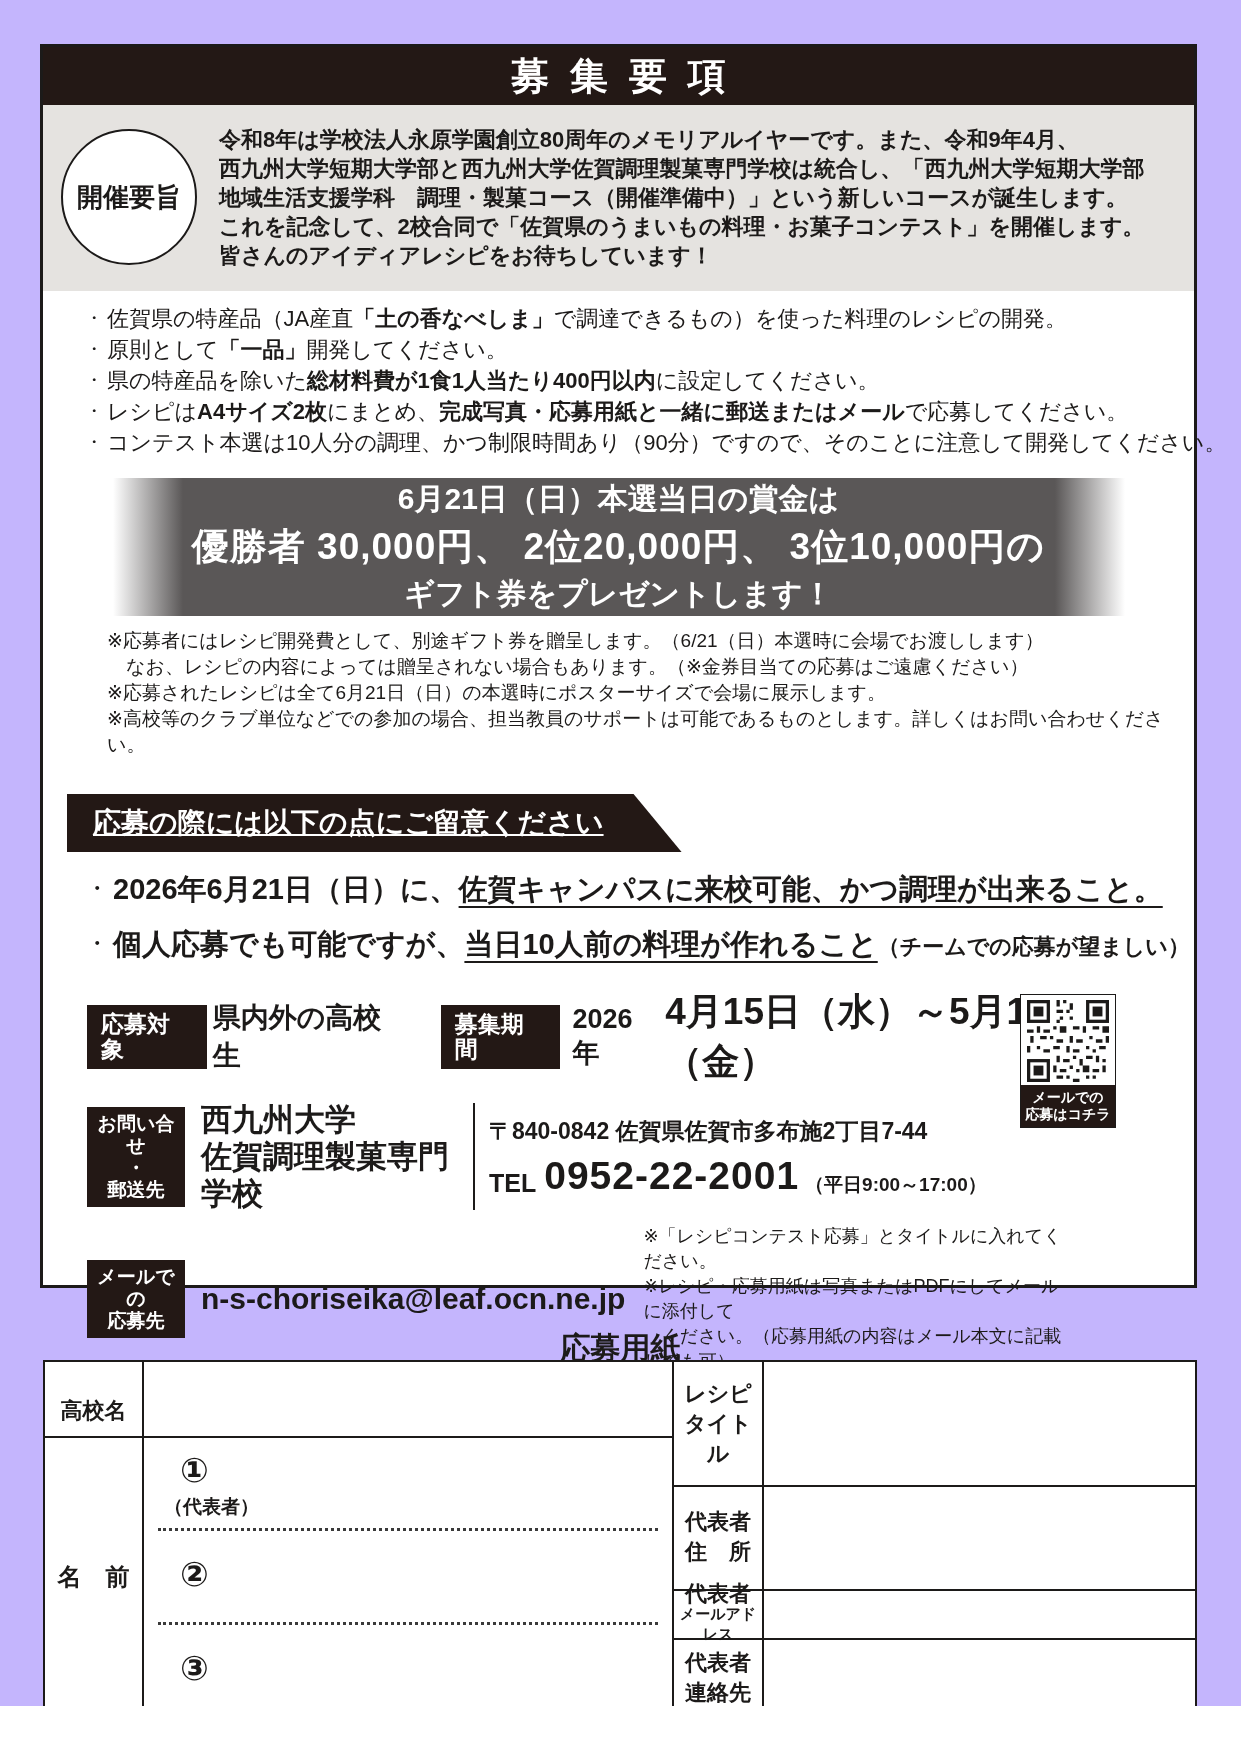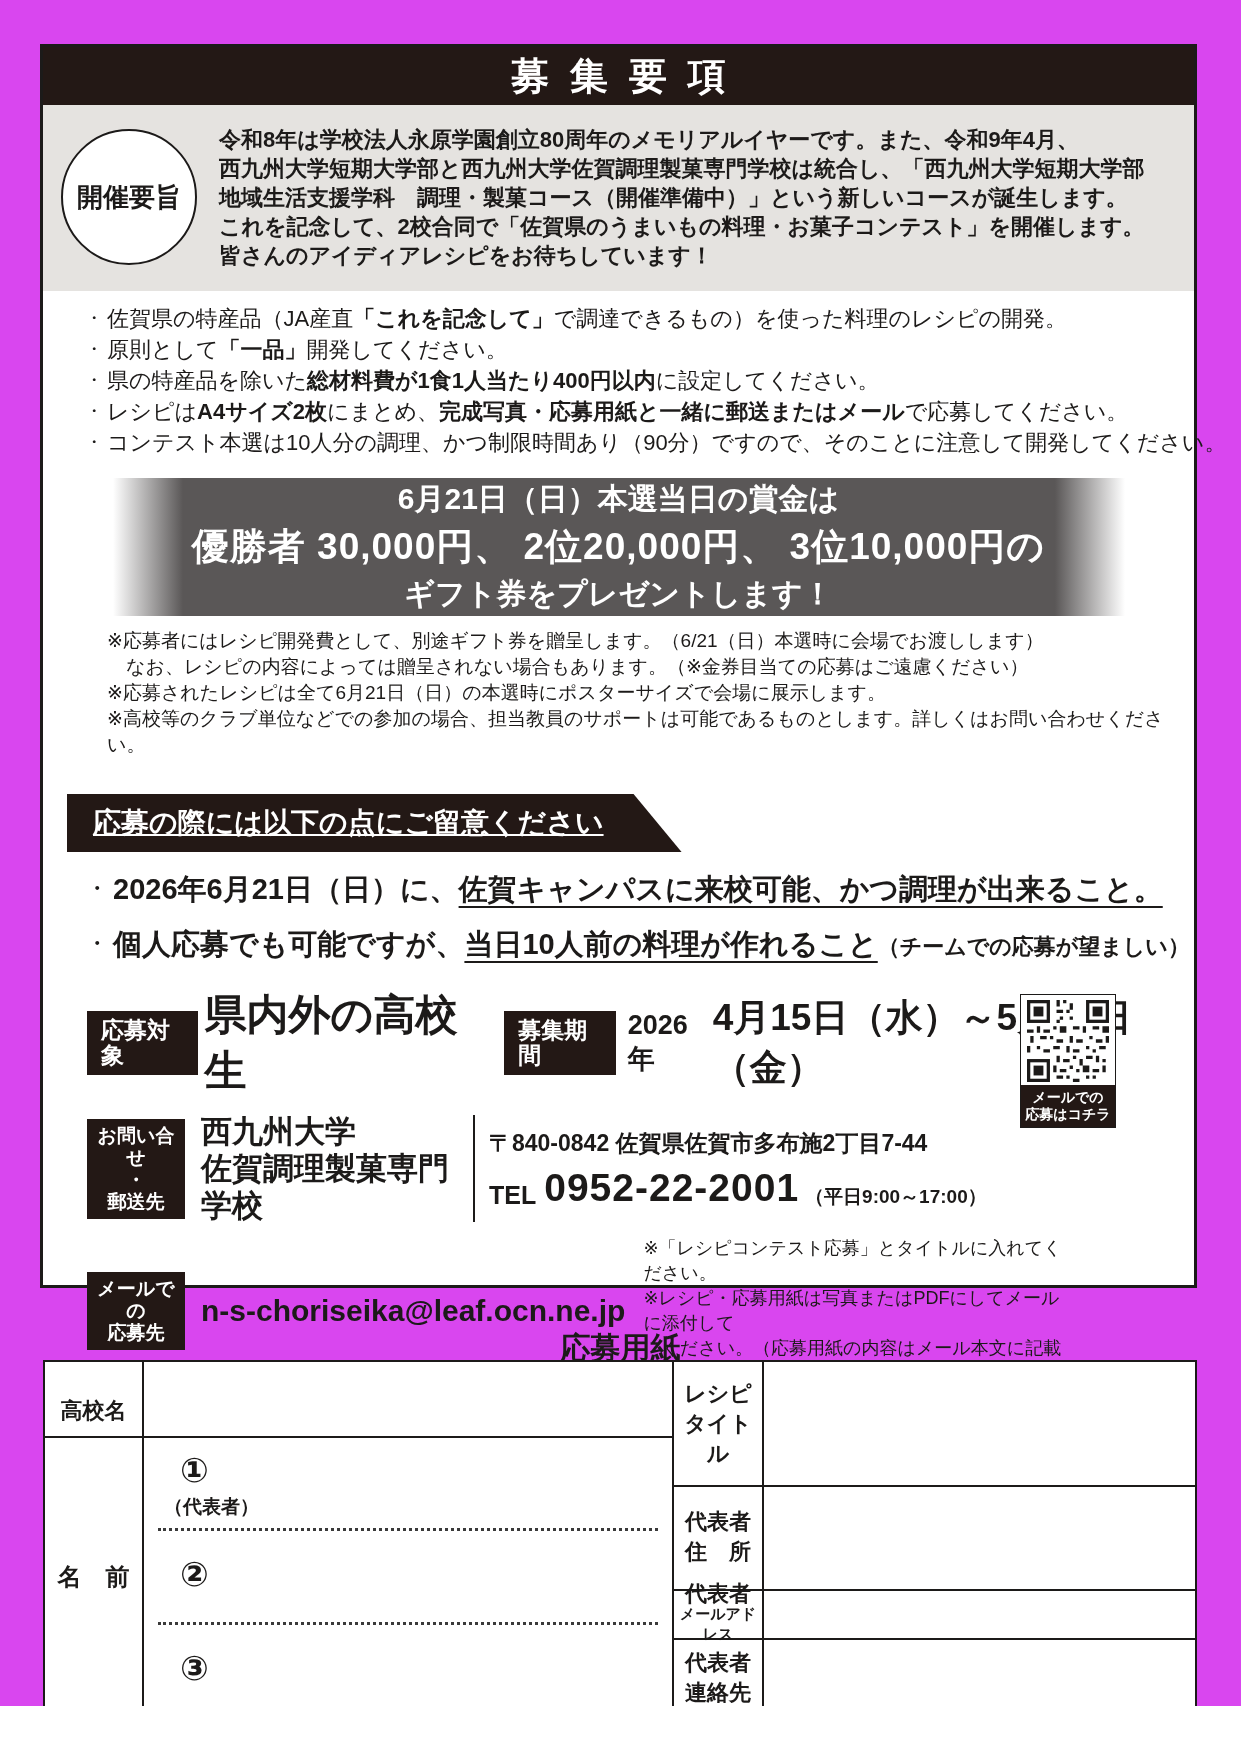--- a/index.html
+++ b/index.html
@@ -1,16 +1,16 @@
 <!DOCTYPE html>
 <html lang="ja"><head>
 <meta charset="utf-8">
 <style>
   html,body{margin:0;padding:0;background:#fff;}
-  .page{position:relative;width:1241px;height:1706px;background:#d946ef;overflow:hidden;
+  .page{position:relative;width:1241px;height:1706px;background:#c4b5fd;overflow:hidden;
         font-family:"Liberation Sans","DejaVu Sans",sans-serif;color:#1c1a19;}
 
   
   .main{position:absolute;left:40px;top:44px;width:1151px;height:1238px;
         border:3px solid #1c1a19;background:#fff;}
   .titlebar{height:58px;background:#231815;color:#fff;display:flex;align-items:center;justify-content:center;
             font-size:38px;font-weight:900;letter-spacing:0.55em;text-indent:0.55em;}
 
   
   .overview{background:#e5e3e0;display:flex;align-items:center;padding:14px 20px 16px 18px;min-height:156px;}
@@ -43,21 +43,21 @@
                  clip-path:polygon(0 0,calc(100% - 48px) 0,100% 100%,0 100%);text-decoration:underline;}
 
   .notice-list{list-style:none;margin:14px 0 0 44px;padding:0;}
   .notice-list li{font-size:29px;font-weight:800;line-height:44px;white-space:nowrap;}
   .notice-list li + li{margin-top:10px;}
   .notice-list .bullet{font-size:20px;margin-right:6px;vertical-align:4px;}
 
   
   .target-row{display:flex;align-items:center;margin:18px 0 0 44px;gap:6px;}
   .black-chip{background:#231815;color:#fff;font-size:23px;font-weight:800;padding:7px 14px;line-height:1.1;}
-  .target-value{font-size:42px;font-weight:900;margin-right:26px;}
+  .target-value{font-size:28px;font-weight:900;margin-right:26px;}
   .period-year{font-size:27px;font-weight:800;margin-left:6px;}
   .period-value{font-size:37px;font-weight:900;}
 
   
   .contact{margin:14px 0 0 44px;width:980px;}
   .contact-row{display:flex;align-items:center;}
   .contact-row + .contact-row{margin-top:12px;}
   .black-label{flex:0 0 94px;background:#231815;color:#fff;text-align:center;
                font-size:19px;font-weight:800;line-height:22px;padding:6px 2px;white-space:pre-line;}
   .school-name{margin-left:16px;font-size:31px;font-weight:900;line-height:37px;white-space:pre-line;flex:0 0 272px;}
@@ -110,21 +110,21 @@
     <div class="overview">
       <div class="badge-circle">開催要旨</div>
       <div class="overview-text">令和8年は学校法人永原学園創立80周年のメモリアルイヤーです。また、令和9年4月、
 西九州大学短期大学部と西九州大学佐賀調理製菓専門学校は統合し、「西九州大学短期大学部
 地域生活支援学科　調理・製菓コース（開催準備中）」という新しいコースが誕生します。
 これを記念して、2校合同で「佐賀県のうまいもの料理・お菓子コンテスト」を開催します。
 皆さんのアイディアレシピをお待ちしています！</div>
     </div>
 
     <ul class="rules">
-      <li><span class="bullet">・</span><span><span>佐賀県の特産品（JA産直</span><span class="seg-b">「これを記念して」</span><span>で調達できるもの）を使った料理のレシピの開発。</span></span></li>
+      <li><span class="bullet">・</span><span><span>佐賀県の特産品（JA産直</span><span class="seg-b">「土の香なべしま」</span><span>で調達できるもの）を使った料理のレシピの開発。</span></span></li>
       <li><span class="bullet">・</span><span><span>原則として</span><span class="seg-b">「一品」</span><span>開発してください。</span></span></li>
       <li><span class="bullet">・</span><span><span>県の特産品を除いた</span><span class="seg-b">総材料費が1食1人当たり400円以内</span><span>に設定してください。</span></span></li>
       <li><span class="bullet">・</span><span><span>レシピは</span><span class="seg-b">A4サイズ2枚</span><span>にまとめ、</span><span class="seg-b">完成写真・応募用紙と一緒に郵送またはメール</span><span>で応募してください。</span></span></li>
       <li><span class="bullet">・</span><span><span>コンテスト本選は10人分の調理、かつ制限時間あり（90分）ですので、そのことに注意して開発してください。</span></span></li>
     </ul>
 
     <div class="prize">
       <div class="prize-l1">6月21日（日）本選当日の賞金は</div>
       <div class="prize-l2">優勝者 30,000円、 2位20,000円、 3位10,000円の</div>
       <div class="prize-l3">ギフト券をプレゼントします！</div>

